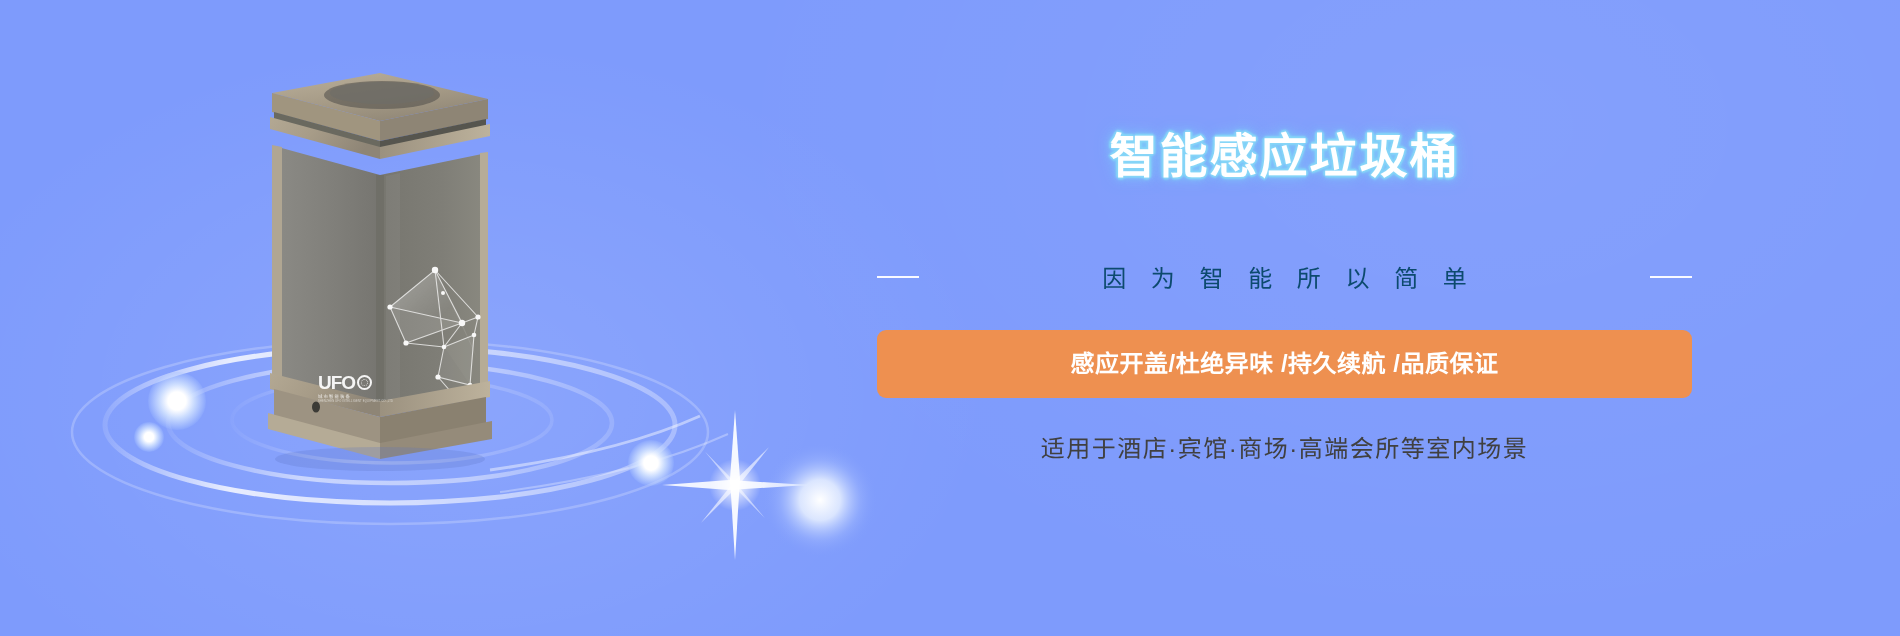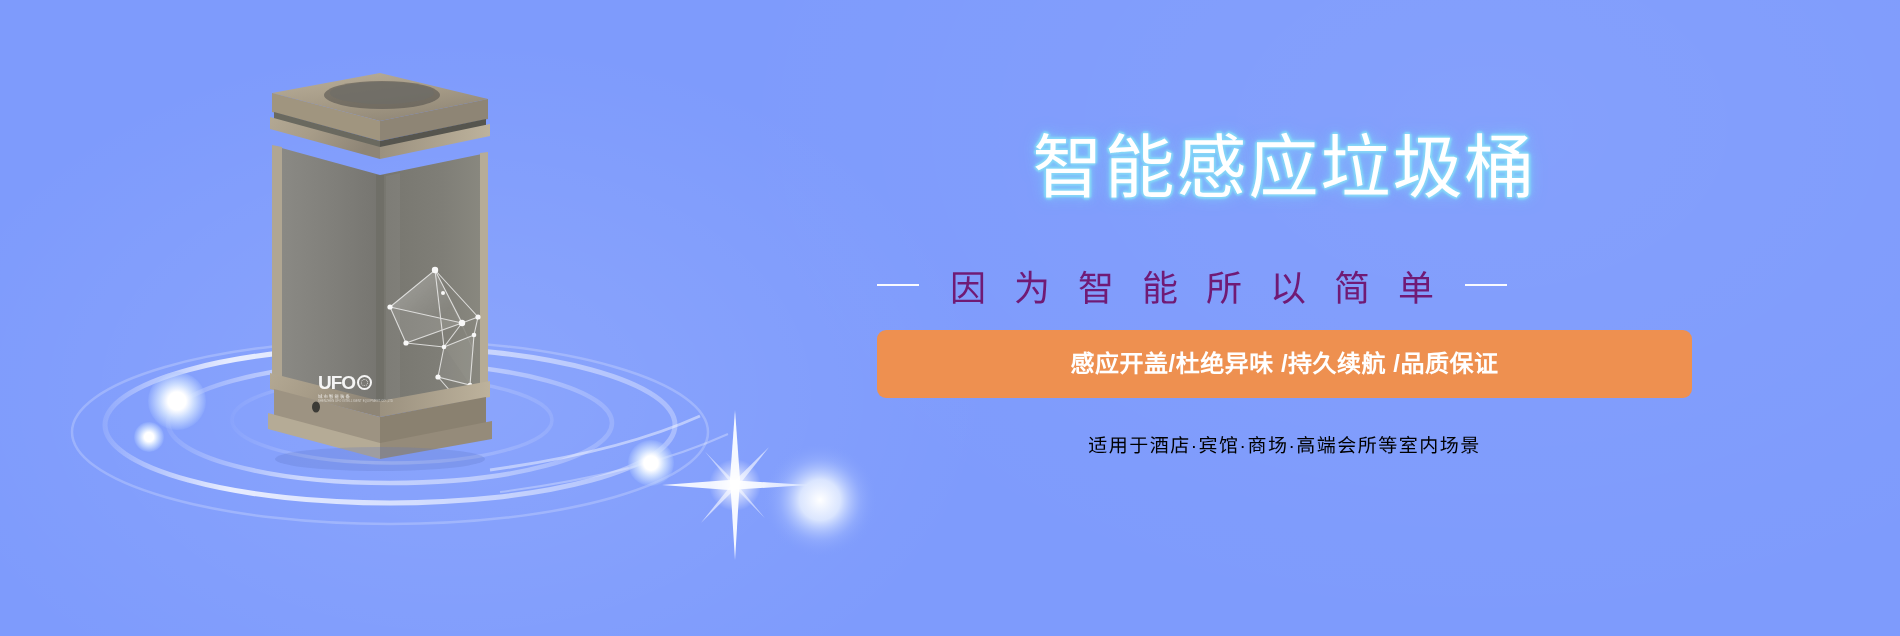--- a/index.html
+++ b/index.html
@@ -123,22 +123,22 @@
     width: 900px;
     height: 636px;
   }
 
   .headline {
     position: absolute;
     left: 0;
     top: 133px;
     width: 815px;
     text-align: center;
-    font-size: 70px;
-    font-weight: 400;
+    font-size: 48px;
+    font-weight: 700;
     color: #ffffff;
     letter-spacing: 2px;
     line-height: 1;
     white-space: nowrap;
     text-shadow:
        0 0 3px  #8ed8f8,
        0 0 7px  #7fd3f7,
        2px 0 2px #86d6f8,
       -2px 0 2px #86d6f8,
        0 2px 2px #86d6f8,
@@ -146,24 +146,24 @@
        0 0 16px rgba(120,210,250,0.85);
   }
 
   .subline {
     position: absolute;
     left: 0;
     top: 259px;
     width: 815px;
     display: flex;
     align-items: center;
-    justify-content: flex-start;
+    justify-content: space-between;
     gap: 22px;
-    color: #701a75;
-    font-size: 36px;
+    color: #0c4a6e;
+    font-size: 24px;
     letter-spacing: 9px;
     font-weight: 400;
     white-space: nowrap;
   }
   .rule {
     display: block;
     width: 42px;
     height: 2px;
     background: #ffffff;
     flex: 0 0 auto;
@@ -193,22 +193,22 @@
     white-space: nowrap;
     line-height: 1;
   }
 
   .scenes {
     position: absolute;
     left: 0;
     top: 435px;
     width: 815px;
     text-align: center;
-    color: #000000;
-    font-size: 19px;
+    color: #404040;
+    font-size: 24px;
     font-weight: 400;
     letter-spacing: 1.5px;
     white-space: nowrap;
     line-height: 1.2;
   }
 </style>
 </head>
 <body>
 
 <div class="banner">

